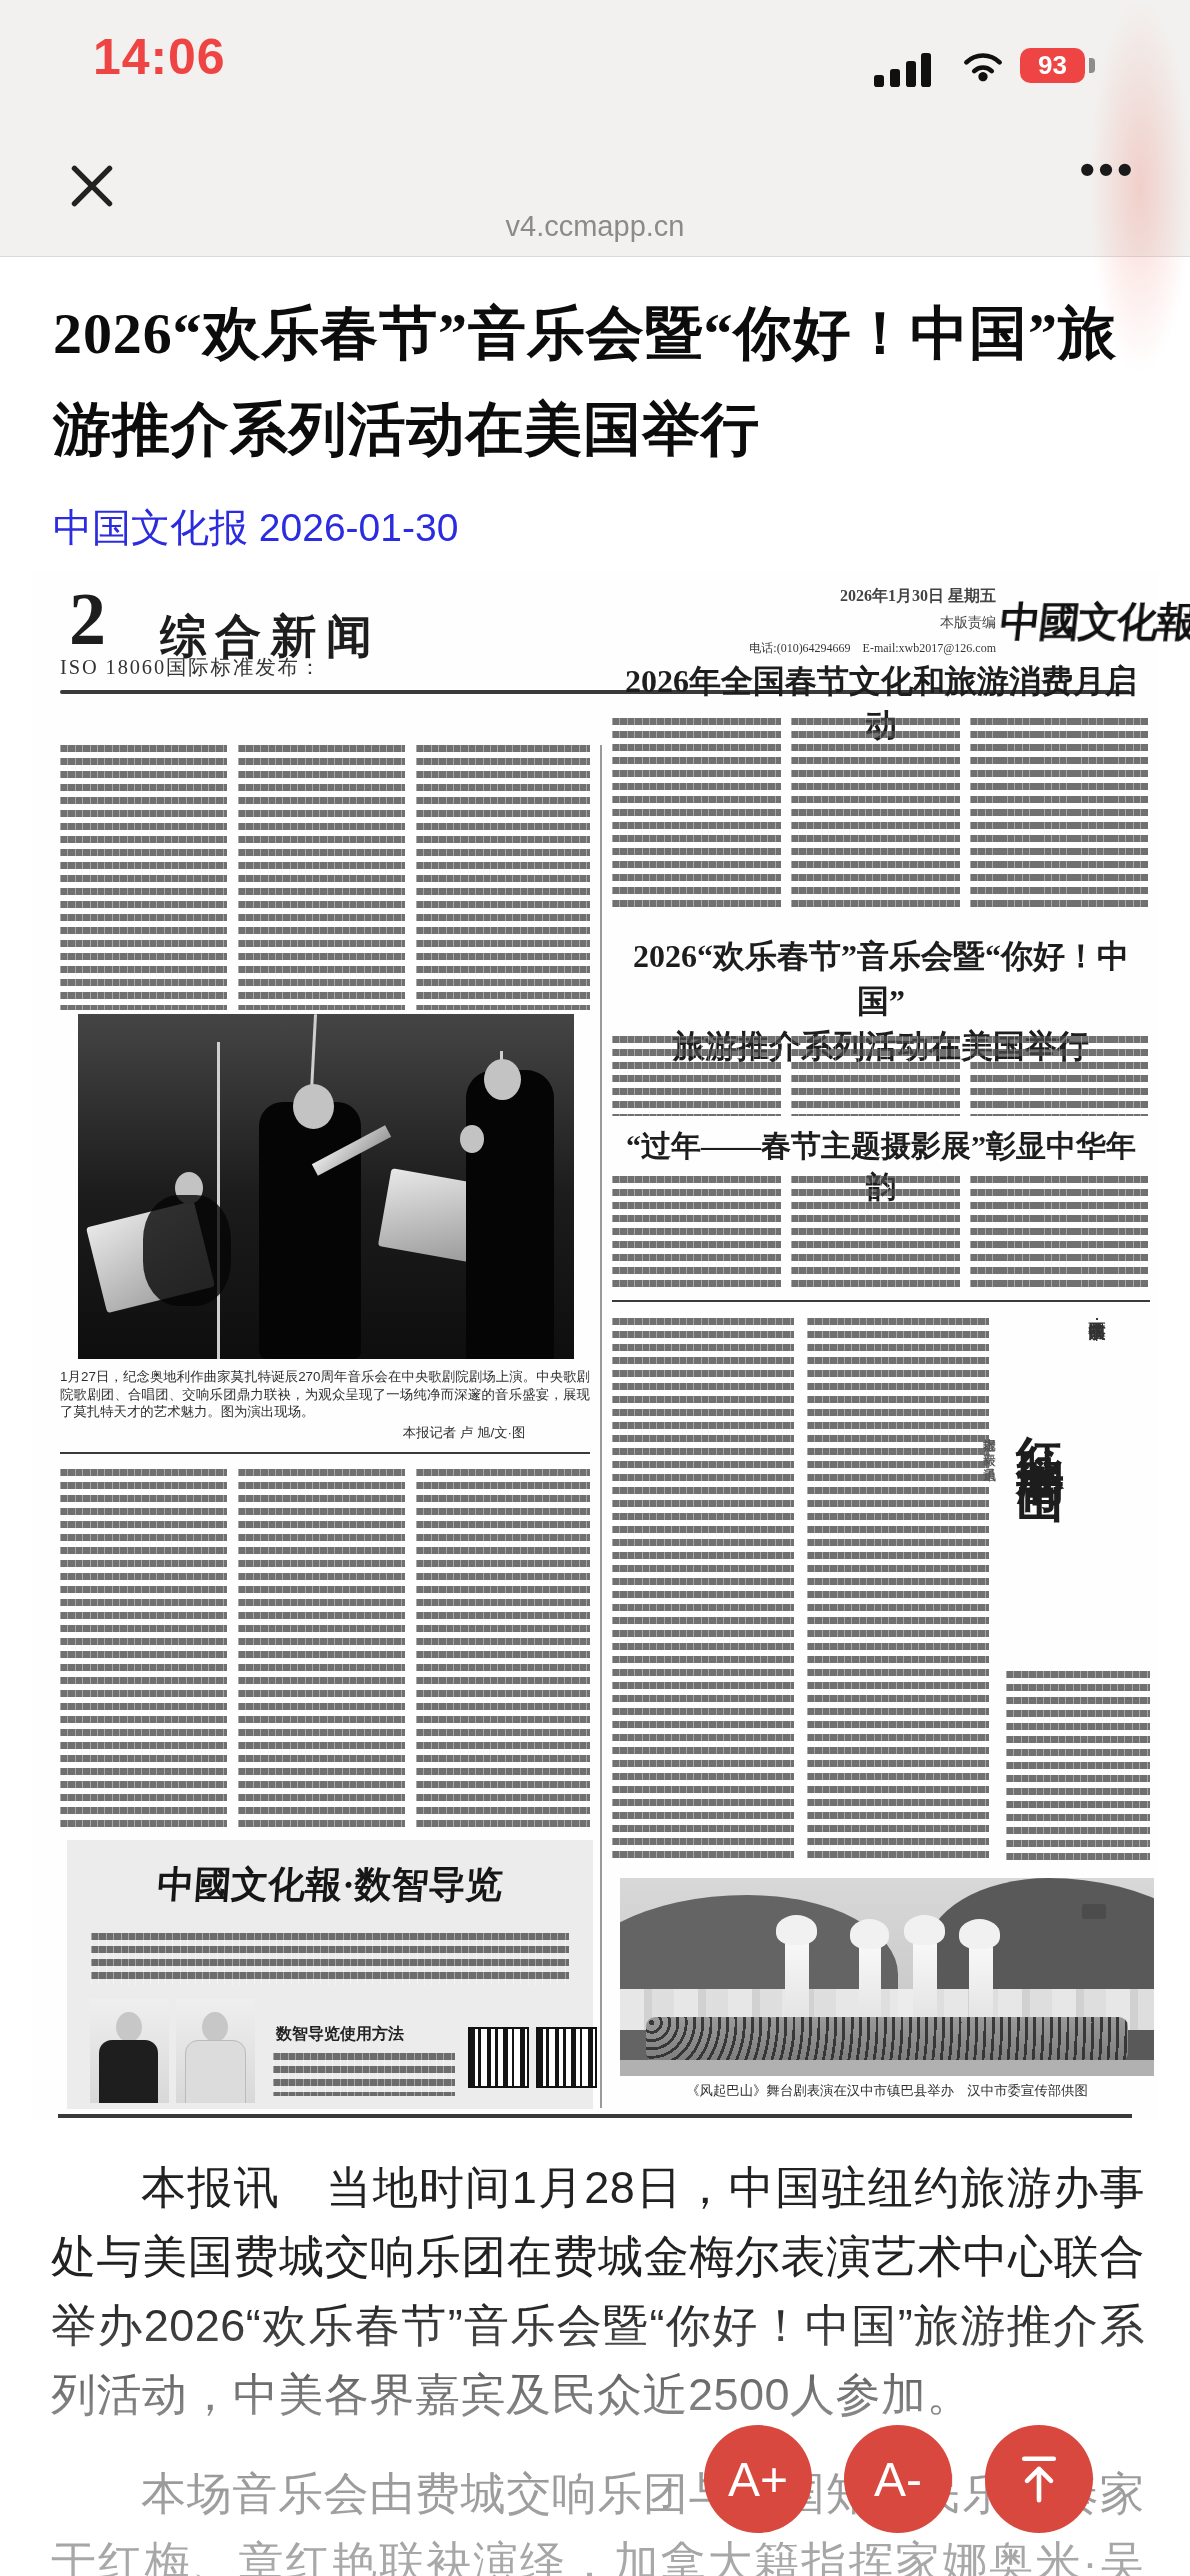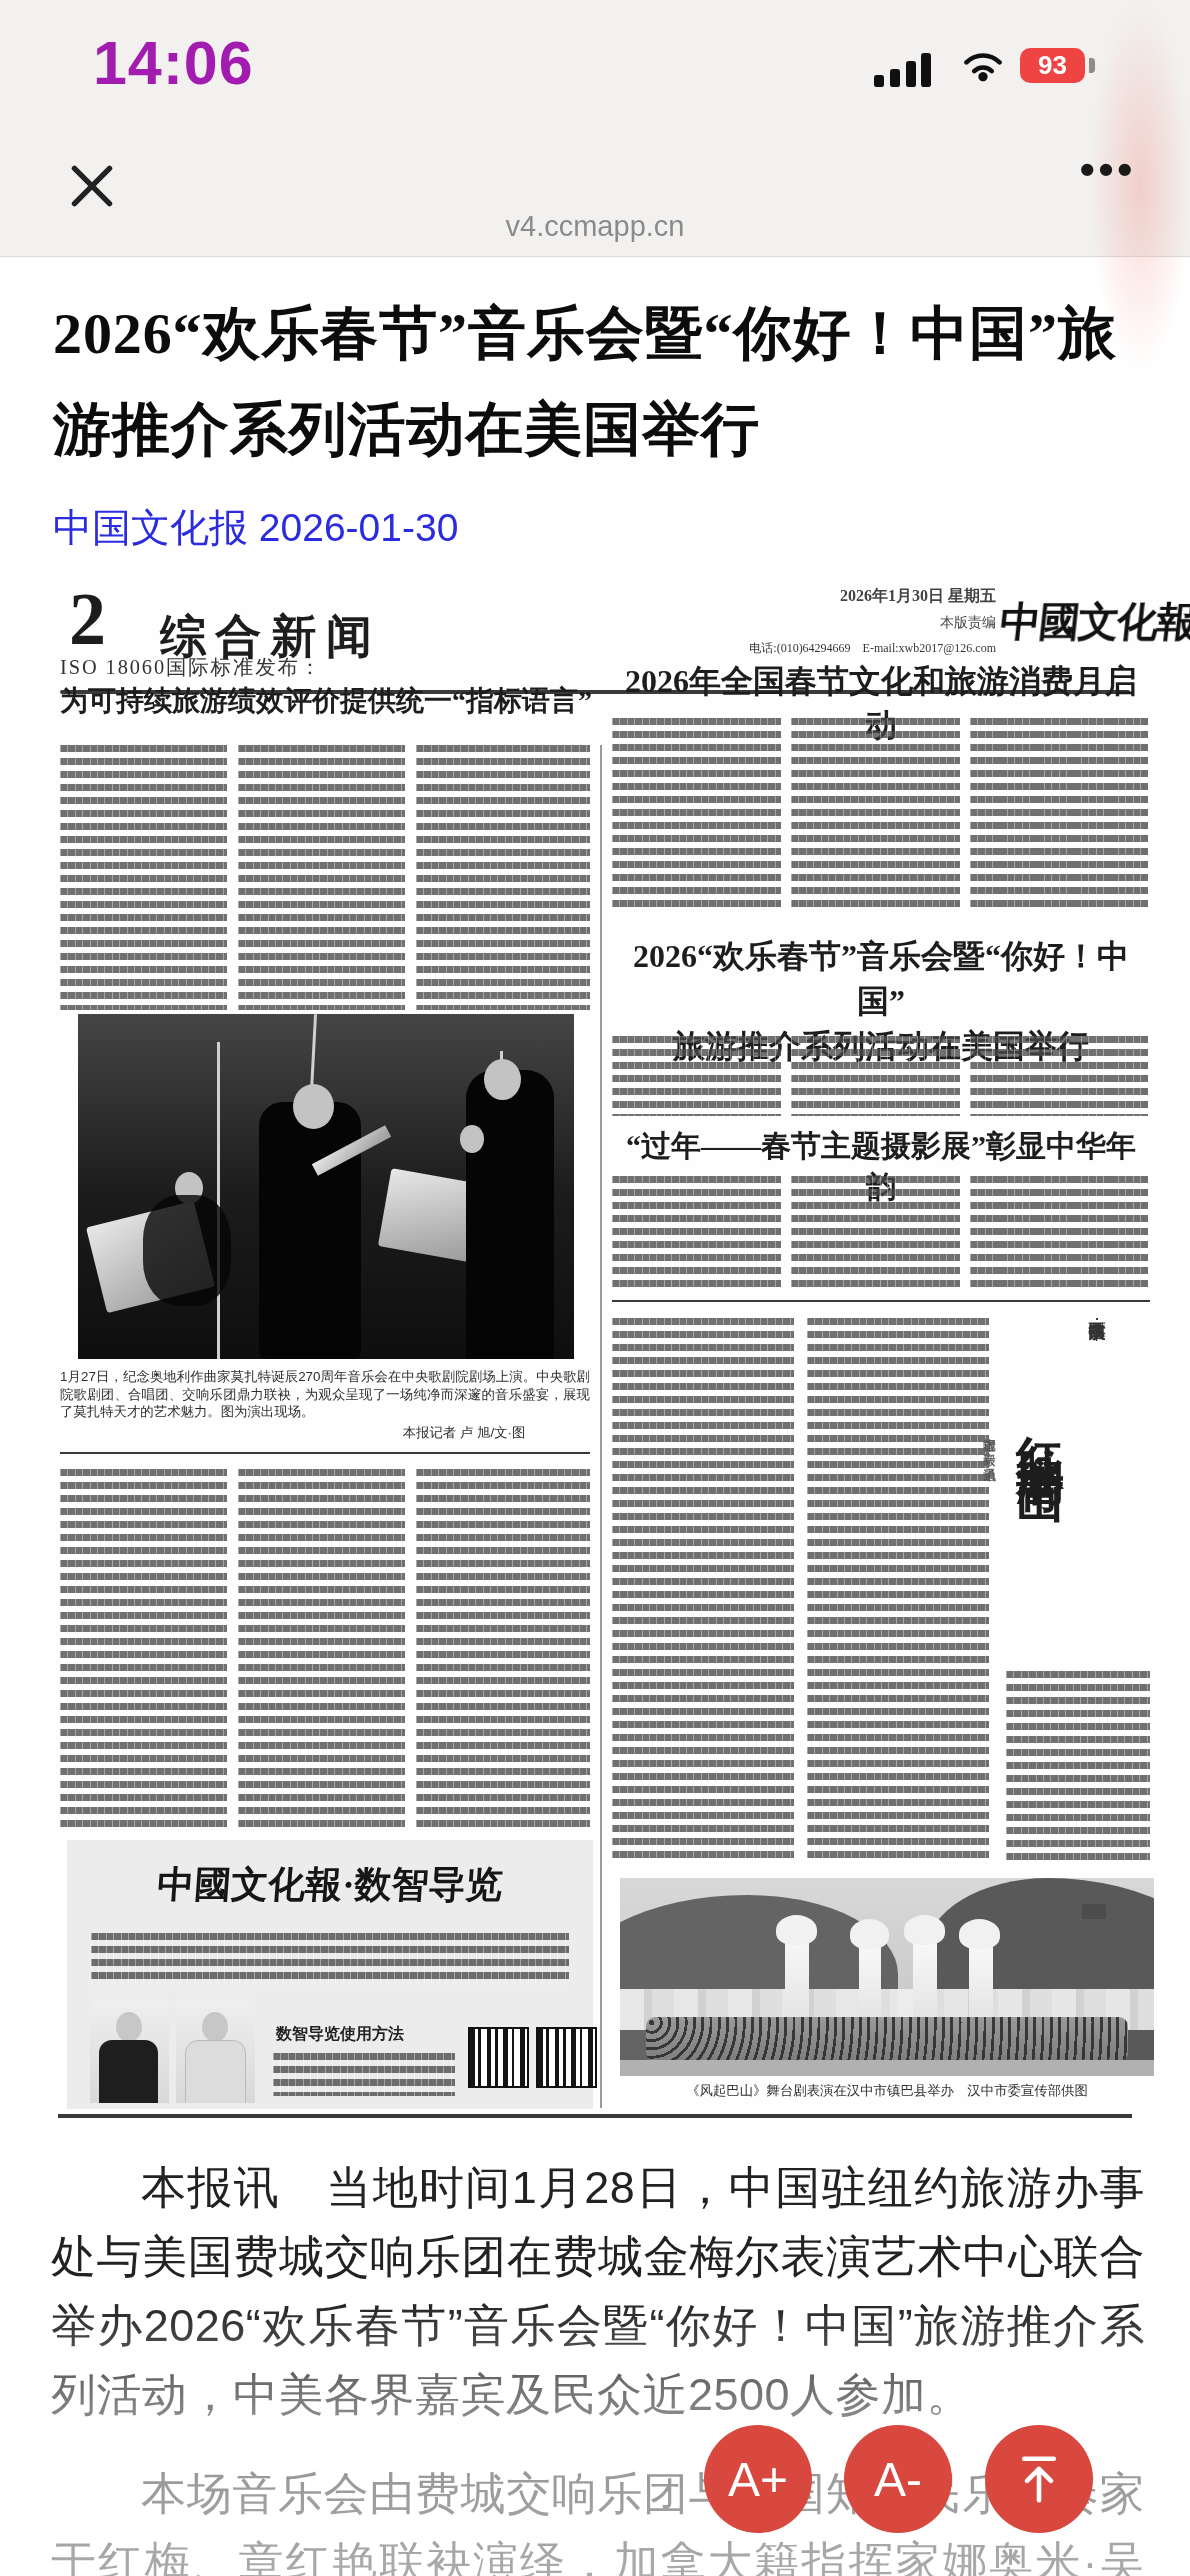--- a/index.html
+++ b/index.html
@@ -4,21 +4,21 @@
 <style>
   html,body{margin:0;padding:0;background:#777;}
   #screen{position:relative;width:1191px;height:2576px;margin:0 auto;background:#fff;
     font-family:"Liberation Sans","DejaVu Sans",sans-serif;overflow:hidden;}
   .a{position:absolute;}
   .serif{font-family:"Liberation Serif","DejaVu Serif",serif;}
   
   .chrome{left:0;top:0;width:1191px;height:256px;background:#f2f1ef;border-bottom:0.9px solid #dbdad8;}
   .glow{left:909px;top:0;width:282px;height:389px;pointer-events:none;
     background:radial-gradient(closest-side at 82% 48%, rgba(238,128,116,.30), rgba(238,128,116,0));}
-  .time{left:93px;top:28px;font-size:61px;font-weight:700;color:#a21caf;letter-spacing:0.9px;}
+  .time{left:93px;top:28px;font-size:50px;font-weight:700;color:#ef4444;letter-spacing:0.9px;}
   .bars{left:874px;top:52px;width:72px;height:35px;}
   .bars i{position:absolute;bottom:0;width:10.2px;background:#101010;border-radius:2.8px;}
   .wifi{left:959px;top:48px;}
   .batt{left:1020px;top:48px;width:65px;height:35px;background:#ef4444;border-radius:10.2px;
     color:#fff;font-size:26px;font-weight:700;text-align:center;line-height:35px;}
   .nub{left:1089px;top:58px;width:5.6px;height:15px;background:rgba(20,20,20,.45);border-radius:0 3.7px 3.7px 0;}
   .xicon{left:65px;top:159px;width:54px;height:54px;}
   .navtitle{left:148px;top:156px;width:881px;text-align:center;font-size:44px;font-weight:700;color:#141414;
     white-space:nowrap;overflow:hidden;}
   .navtitle .fade{opacity:.22;}
@@ -111,21 +111,20 @@
     <div class="a serif head" style="left:128px;top:35px;font-size:46px;letter-spacing:9.3px;">综合新闻</div>
     <div class="a hline" style="left:28px;top:119px;width:1070px;height:3.7px;border-radius:1.9px;"></div>
     <div class="a" style="left:649px;top:15px;width:315px;text-align:right;filter:blur(0.5px);">
       <div class="serif" style="font-size:16px;font-weight:700;color:#a21caf;">2026年1月30日 星期五</div>
       <div class="serif" style="font-size:14px;color:#444;margin-top:7.4px;">本版责编</div>
       <div class="serif" style="font-size:12px;color:#7f1d1d;margin-top:7.4px;">电话:(010)64294669　E-mail:xwb2017@126.com</div>
     </div>
     <div class="a serif" style="left:968px;top:24px;width:158px;font-size:41px;font-weight:700;color:#111;transform:skewX(-6deg);letter-spacing:-1.9px;white-space:nowrap;">中國文化報</div>
 
     <div class="a serif kicker" style="left:28px;top:82px;filter:blur(0.3px);">ISO 18060国际标准发布：</div>
-    <div class="a serif head" style="left:28px;top:111px;width:536px;font-size:28px;filter:blur(0.2px);">为可持续旅游绩效评价提供统一“指标语言”</div>
     <div class="a stx" style="left:28px;top:174px;width:167px;height:265px;"></div>
     <div class="a stx" style="left:206px;top:174px;width:167px;height:265px;"></div>
     <div class="a stx" style="left:384px;top:174px;width:174px;height:265px;"></div>
 
     <div class="a ph1" style="left:46px;top:443px;width:496px;height:345px;">
       <div class="a pole" style="left:139px;top:28px;height:317px;"></div>
       <div class="a pole" style="left:227px;top:0;height:345px;transform:rotate(3deg);"></div>
       <div class="a pole" style="left:422px;top:37px;height:308px;"></div>
       <div class="a mstand" style="left:16.7px;top:199px;width:111px;height:88px;transform:rotate(-14deg);border-radius:3.7px;"></div>
       <div class="a mstand" style="left:306px;top:162px;width:97px;height:79px;transform:rotate(10deg);border-radius:3.7px;"></div>

